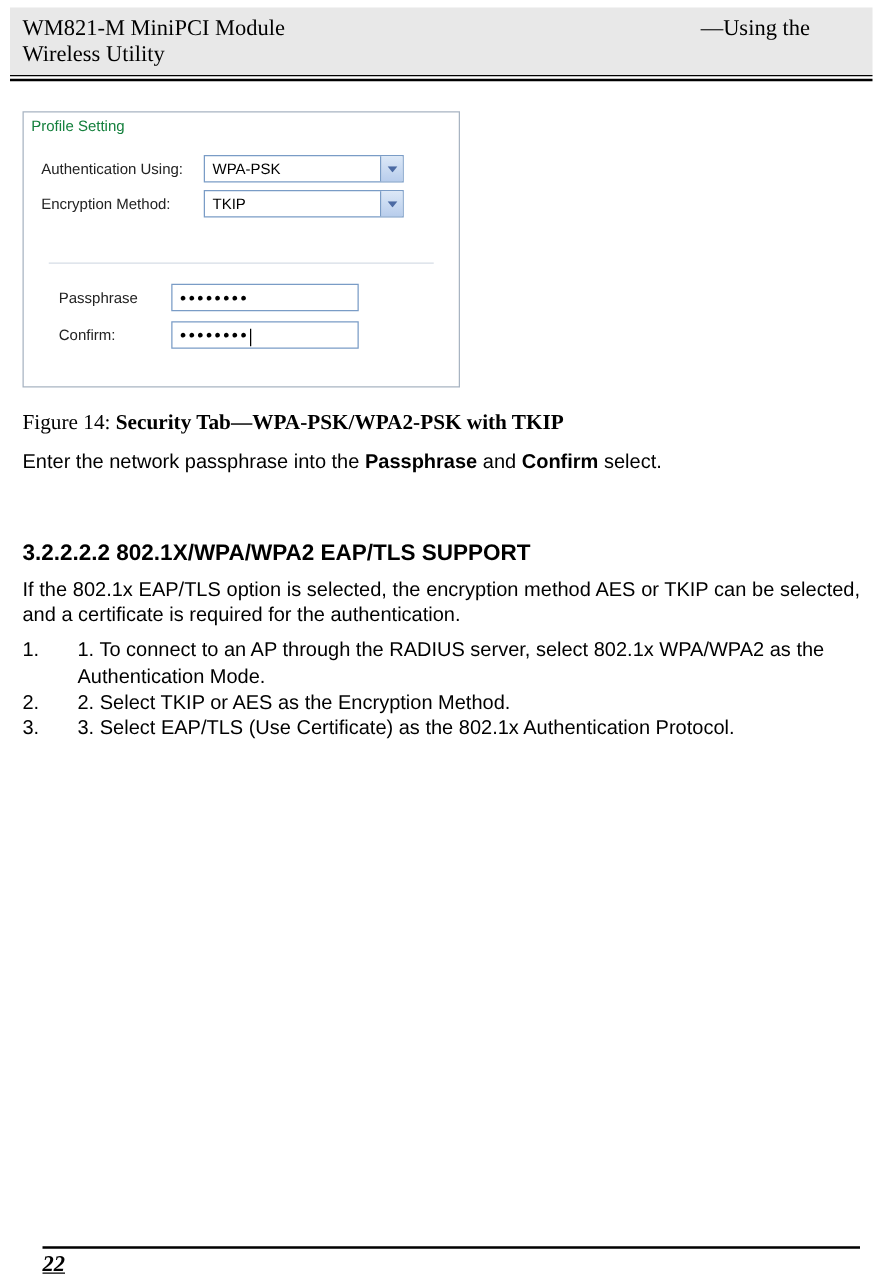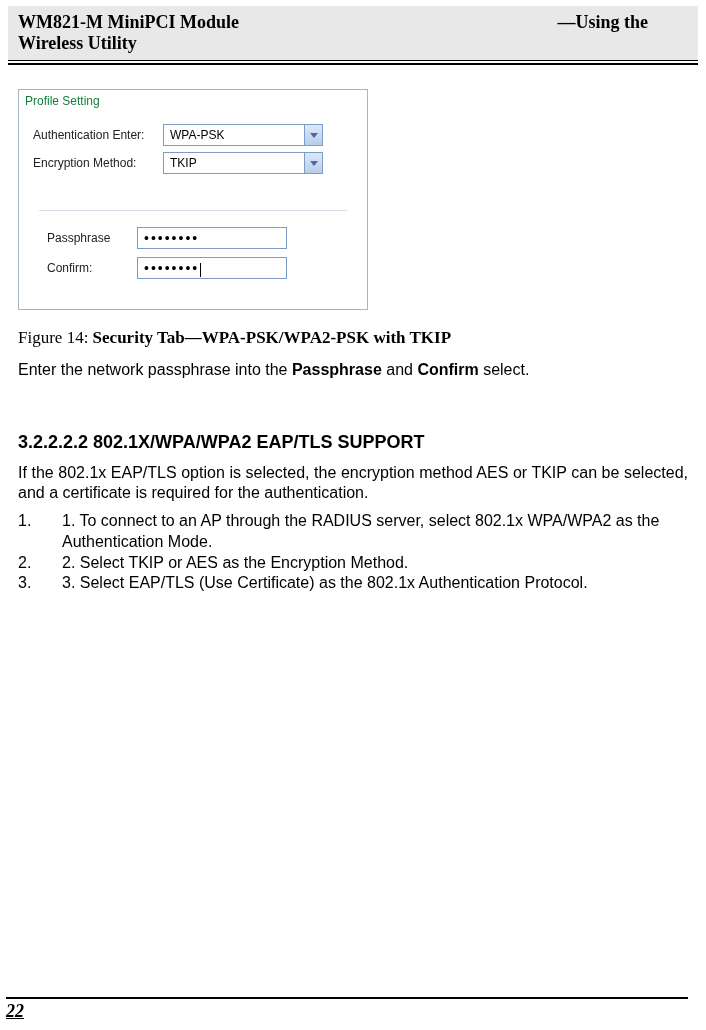--- a/index.html
+++ b/index.html
@@ -5,21 +5,21 @@
   * { box-sizing: border-box; margin: 0; padding: 0; }
   html, body { width: 706px; height: 1030px; font-family: "Times New Roman", serif; color: #000; background: #fff; }
   .page { width: 706px; height: 1030px; padding: 0 18px 0 18px; position: relative; }
 
   .header-band {
     background: #e8e8e8;
     border-bottom: 1px solid #000;
     padding: 6px 10px 6px 10px;
     margin: 6px -10px 0 -10px;
     display: flex;
-    font-weight: bold;
+    font-weight: normal;
     font-size: 18px;
   }
   .header-left { flex: 1; }
   .header-right { text-align: left; padding-right: 40px; }
   hr.header-rule { border: none; border-top: 2px solid #000; margin: 2px -10px 0 -10px; }
 
   
   .win {
     width: 350px;
     margin: 24px 0 0 0;
@@ -117,21 +117,21 @@
 
   .para { font-family: Arial, Helvetica, sans-serif; font-size: 16px; margin-top: 10px; text-align: justify; line-height: 1.25; }
 
   .numlist { font-family: Arial, Helvetica, sans-serif; font-size: 16px; margin-top: 8px; line-height: 1.3; }
   .numlist .row { display: flex; }
   .numlist .n { width: 44px; }
   .numlist .t { flex: 1; }
 
   .footer {
     position: absolute;
-    left: 6px; right: 18px; bottom: 14px; text-decoration: underline;
+    left: 34px; right: 18px; bottom: 14px; text-decoration: underline;
   }
   .footer hr { border: none; border-top: 2px solid #000; }
   .footer .pg { font-style: italic; font-weight: bold; font-size: 18px; margin-top: 2px; }
 </style>
 </head>
 <body>
 
 <div class="page">
 
   <div class="header-band">
@@ -144,21 +144,21 @@
     </div>
   </div>
   <hr class="header-rule">
 
   <div class="win">
     <div class="win-title">Profile Setting</div>
 
 
     <div class="panel">
       <div class="formrow">
-        <span class="lbl">Authentication Enter:</span>
+        <span class="lbl">Authentication Using:</span>
         <div class="xp-select">
           <span class="val">WPA-PSK</span>
           <span class="btn">
             <svg viewBox="0 0 8 5">
                 <path d="M0 0 L8 0 L4 5 Z" fill="#4b6aa3"></path>
               </svg>
           </span>
         </div>
       </div>
       <div class="formrow">

